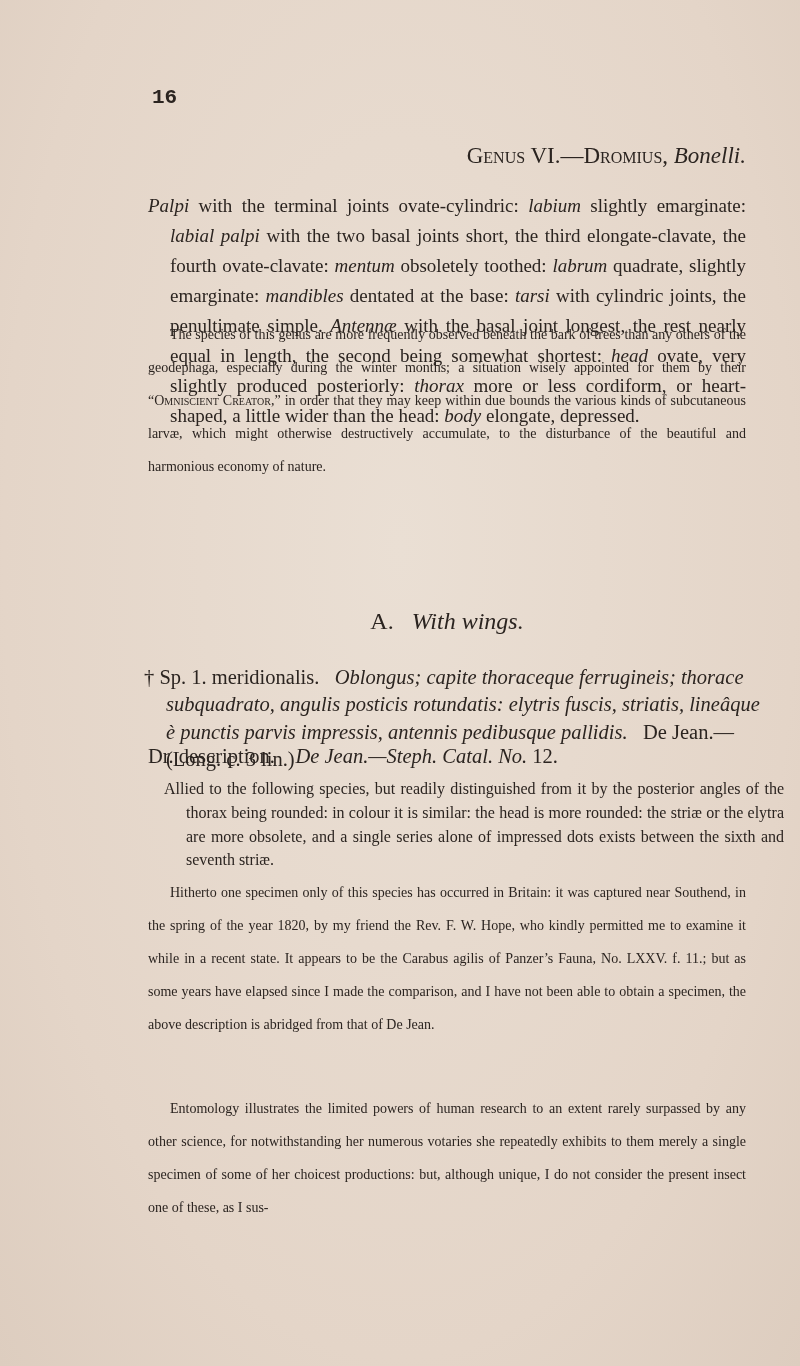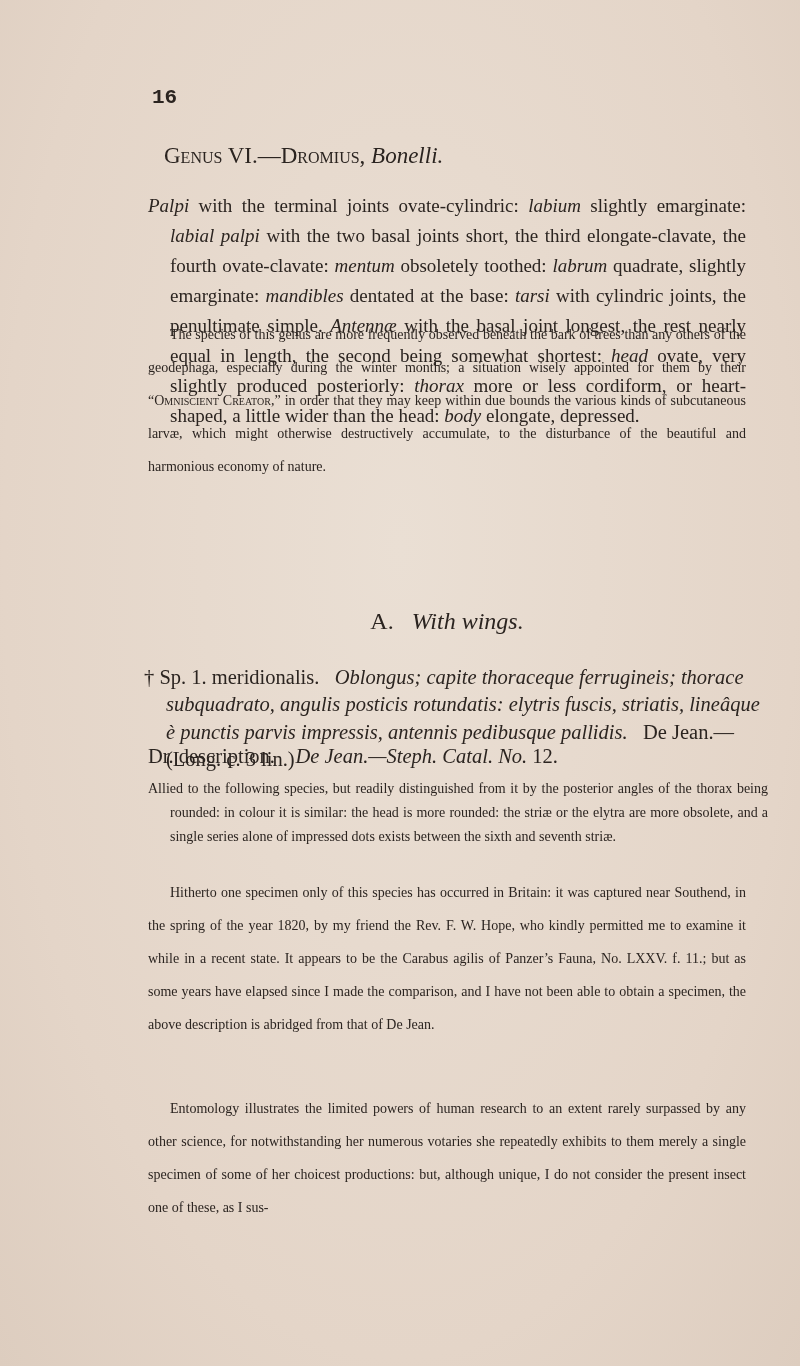--- a/index.html
+++ b/index.html
@@ -8,33 +8,33 @@
       background: #e6d8cc;
       background-image: radial-gradient(ellipse at 50% 40%, #eadfd4 0%, #e4d5c8 70%, #ddcdbf 100%);
       font-family: "Liberation Serif", "DejaVu Serif", serif;
       color: #2b2420;
       position: relative;
     }
     .page { position: absolute; left: 148px; top: 0; width: 598px; }
     .running-head { position: absolute; top: 86px; left: 0; width: 598px; height: 24px; font-family: Liberation Mono, monospace; }
     .page-number { position: absolute; left: 4px; top: 0; font-size: 21px; font-weight: bold; }
     .running-title { position: absolute; left: 0; width: 598px; text-align: center; top: 3px; font-size: 15px; letter-spacing: 2.2px; font-weight: bold; }
-    .genus-title { position: absolute; top: 143px; left: 16px; width: 598px; text-align: left; font-size: 23px; }
+    .genus-title { position: absolute; top: 143px; left: 0; width: 598px; text-align: right; font-size: 23px; }
     .sc { font-variant: small-caps; }
     .body-block { position: absolute; left: 0; width: 598px; font-size: 19px; line-height: 30px; text-align: justify; }
     .hang { padding-left: 22px; text-indent: -22px; }
     .indent { text-indent: 22px; }
     .large { font-size: 14px; line-height: 33px; }
     p { margin: 0; }
     i { font-style: italic; }
     .subhead { position: absolute; top: 608px; left: 0; width: 598px; text-align: center; font-size: 24px; }
     .subhead .gap { display: inline-block; width: 18px; }
     .species { position: absolute; top: 635px; left: -4px; width: 602px; font-size: 20.5px; line-height: 27.4px; margin-top: 29px; }
     .syn { position: absolute; top: 745px; left: 0; width: 598px; font-size: 20.5px; }
-    .allied { position: absolute; top: 777px; left: 0; width: 598px; font-size: 14px; line-height: 23.8px; text-align: justify; }
+    .allied { position: absolute; top: 777px; left: 16px; width: 598px; font-size: 16px; line-height: 23.8px; text-align: justify; }
     .hitherto { position: absolute; top: 876px; left: 0; width: 598px; }
     .entom { position: absolute; top: 1092px; left: 0; width: 598px; }
   </style>
 </head>
 <body>
 
 <div class="page">
 
   <div class="running-head">
     <span class="page-number">16</span>

